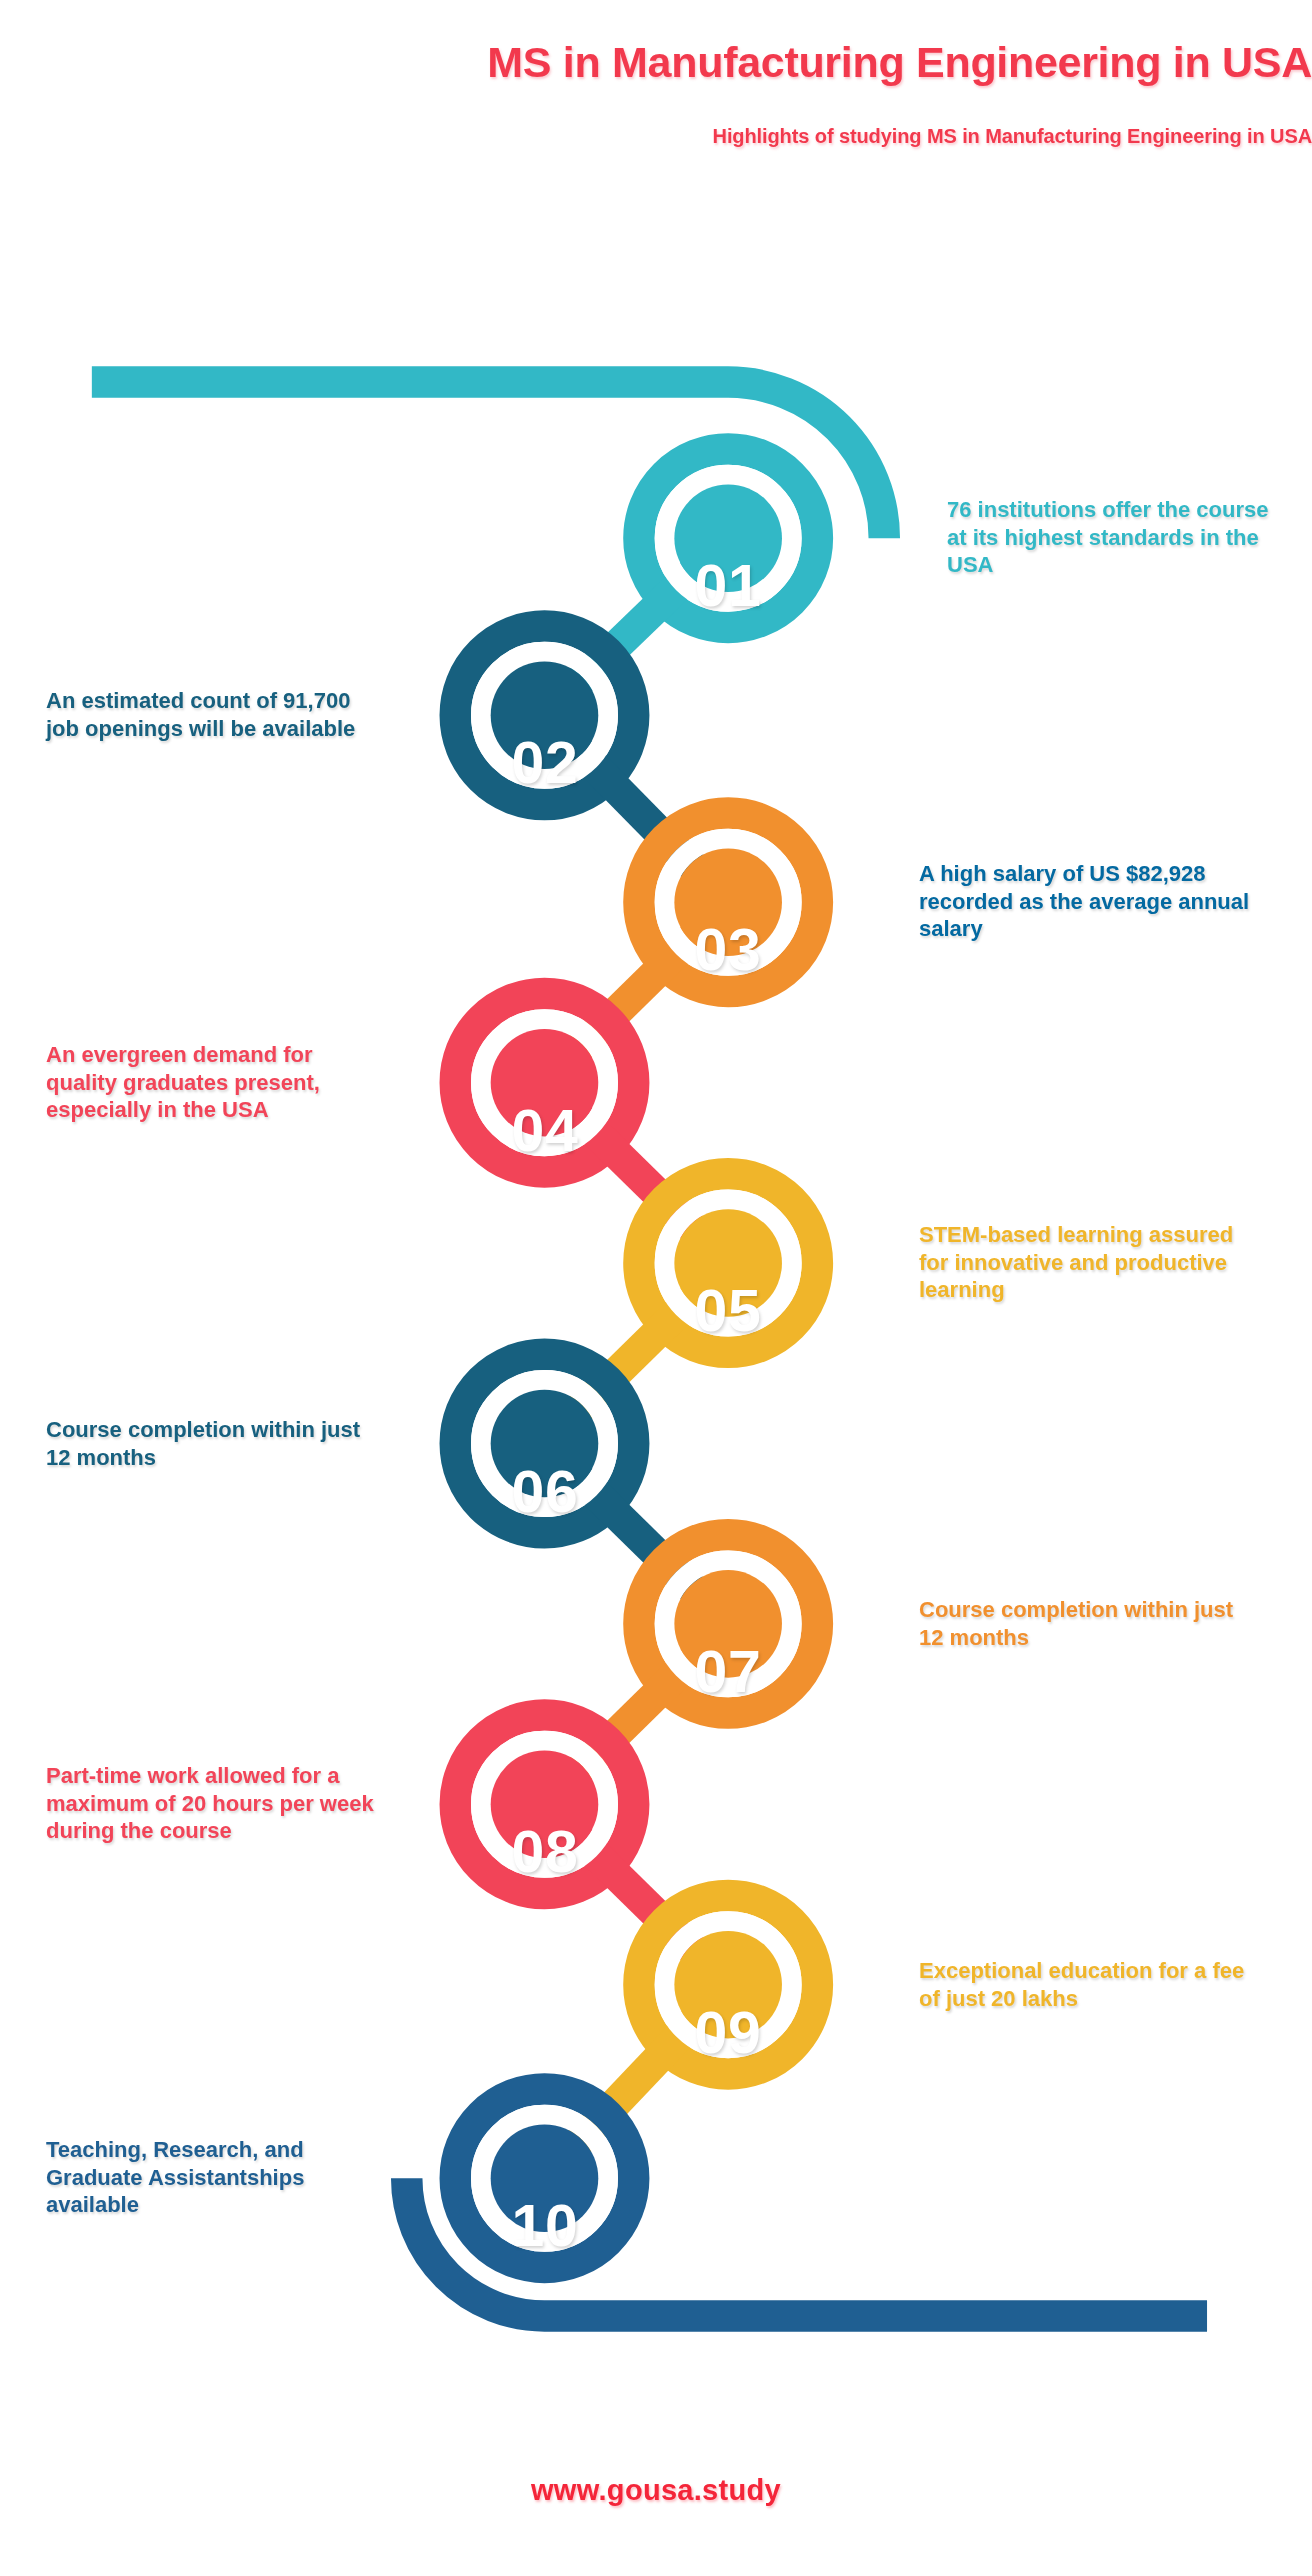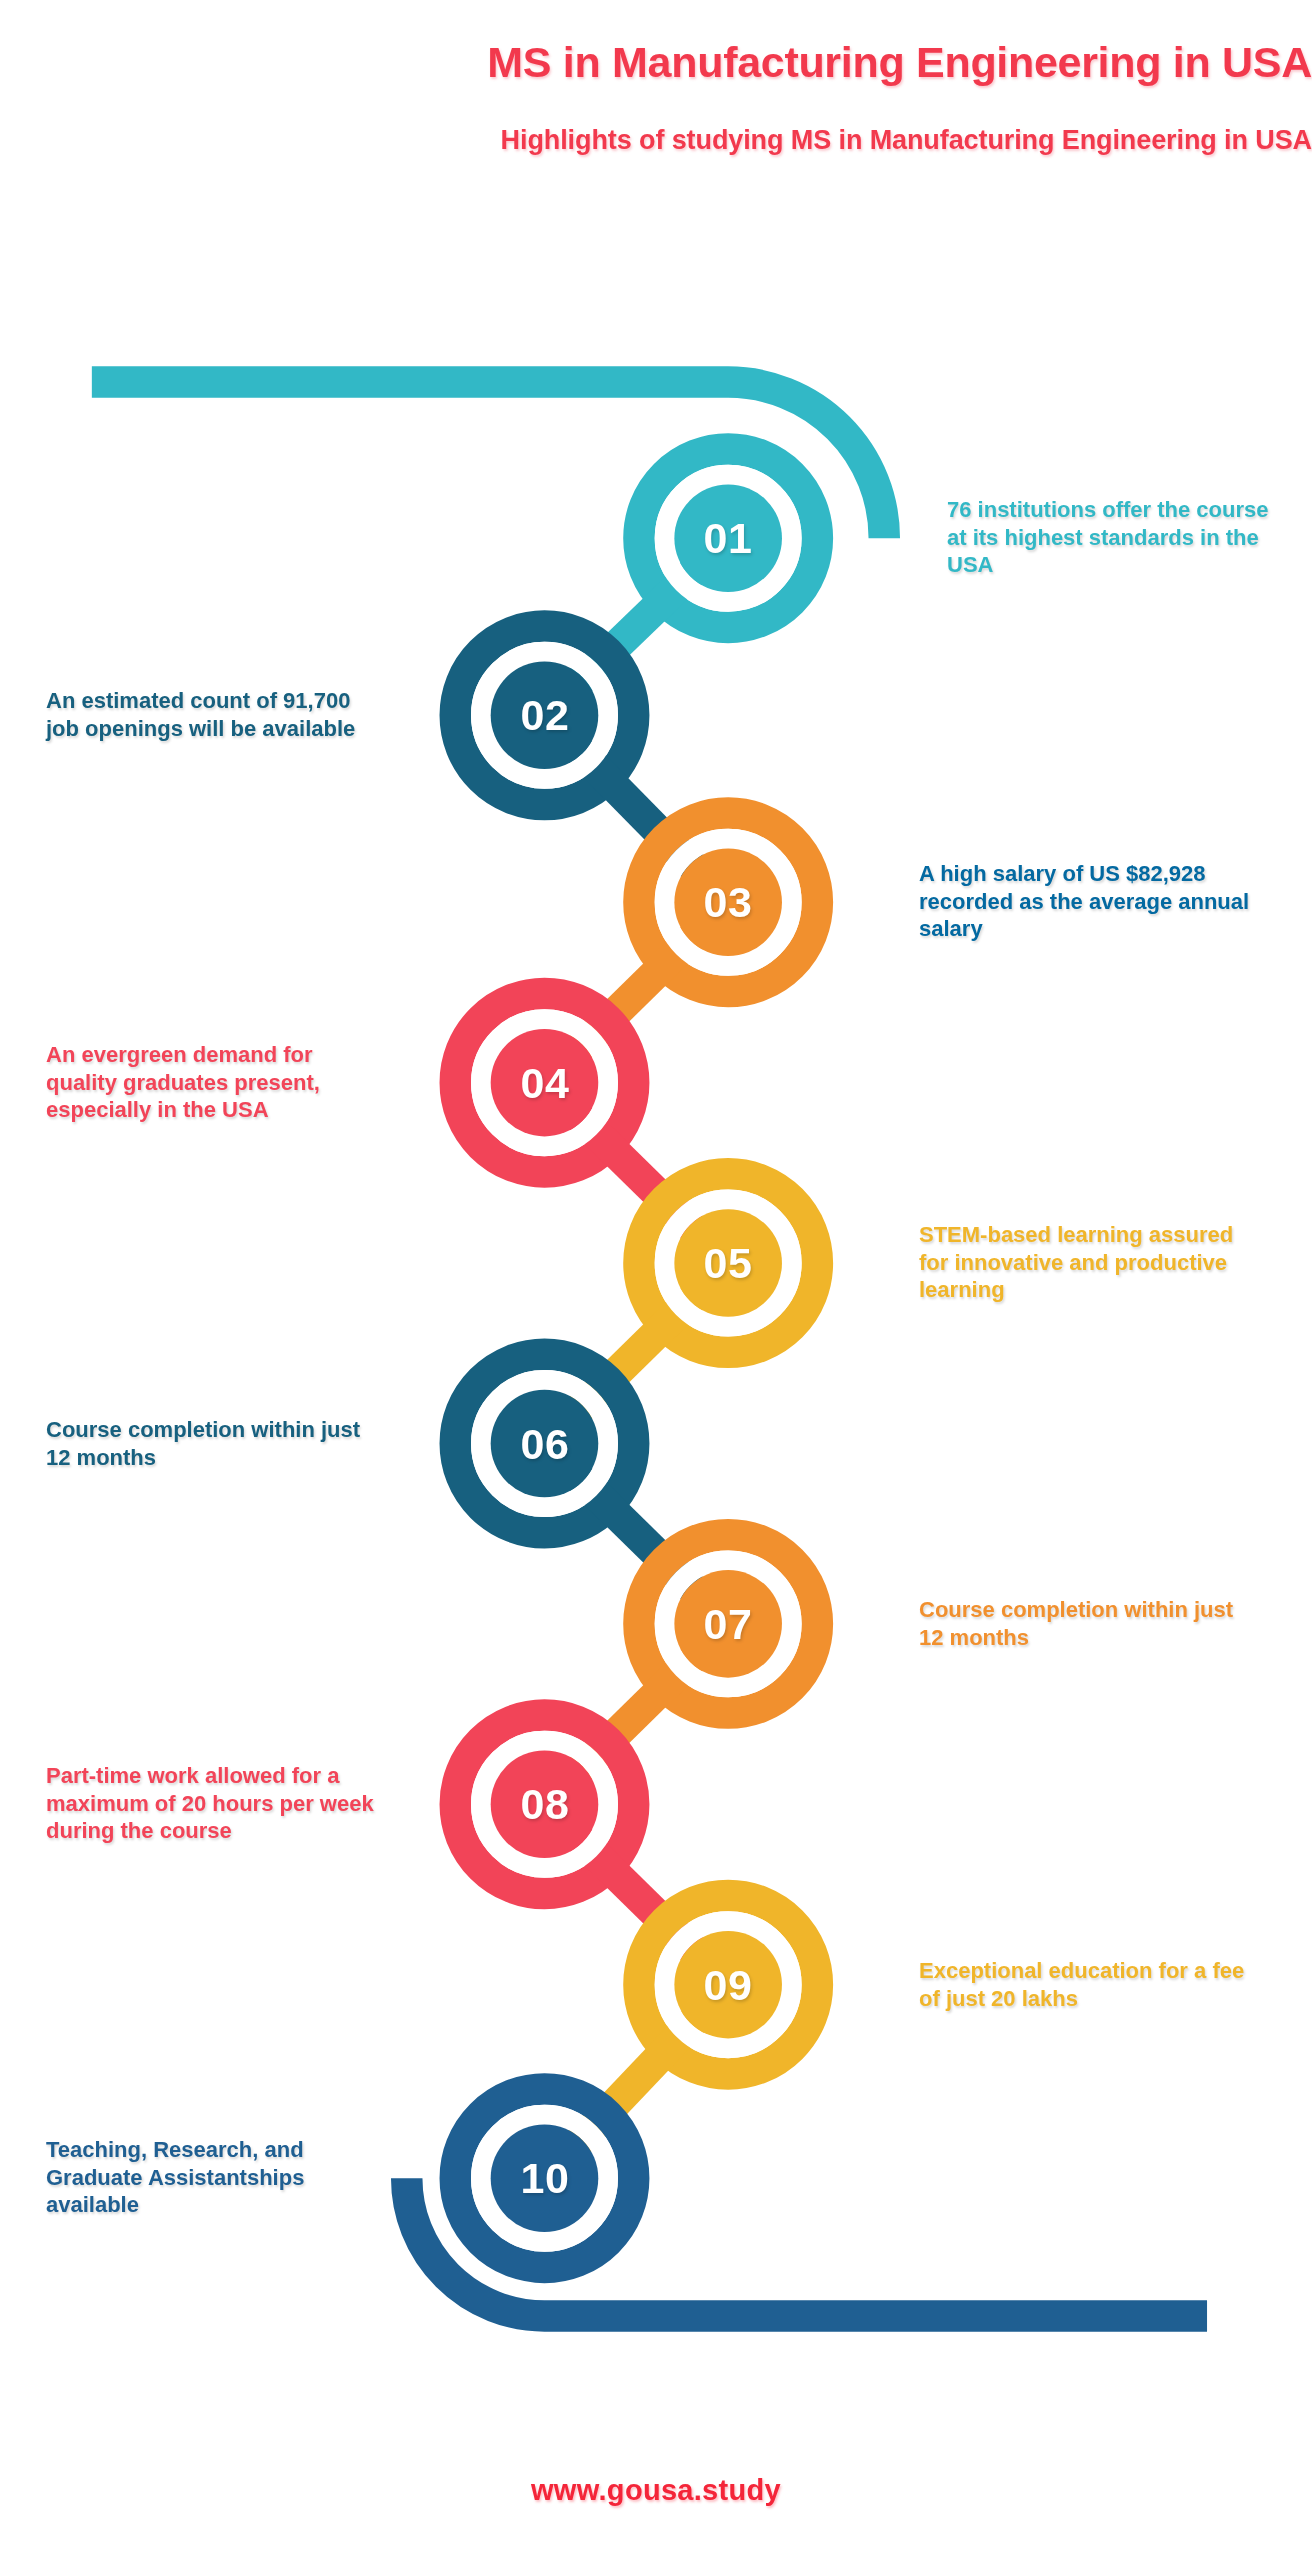--- a/index.html
+++ b/index.html
@@ -21,48 +21,49 @@
   #page-title {
     margin-top: 38px;
     font-size: 43px;
     font-weight: bold;
     color: #F2394D;
     letter-spacing: -0.3px;
     text-shadow: 1.3px 2px 2.6px rgba(240,80,100,0.30);
   }
   #page-subtitle {
     margin-top: 38px;
-    font-size: 27px;
+    font-size: 20px;
     font-weight: bold;
     color: #F2394D;
     letter-spacing: -0.1px;
     text-shadow: 1.3px 2px 2.6px rgba(240,80,100,0.30);
   }
 
   
   #chain-stage {
     position: absolute;
     top: 0; left: 0;
     width: 1312px;
     height: 2576px;
     pointer-events: none;
   }
   #chain-svg { display: block; width: 1312px; height: 2576px; }
 
   
   .step-number {
     position: absolute;
     color: #ffffff;
-    font-size: 43px;
+    font-size: 59px;
     font-weight: bold;
     letter-spacing: 0.7px;
     line-height: 1;
     transform: translate(-50%, -50%);
     text-shadow: 1.3px 2px 3.3px rgba(0,0,0,0.18);
     white-space: nowrap;
+    margin-top: 48px;
   }
 
   
   .caption {
     position: absolute;
     font-size: 22px;
     font-weight: bold;
     line-height: 1.26;
     text-shadow: 1.3px 2px 2.6px rgba(0,0,0,0.16);
     width: 341px;

